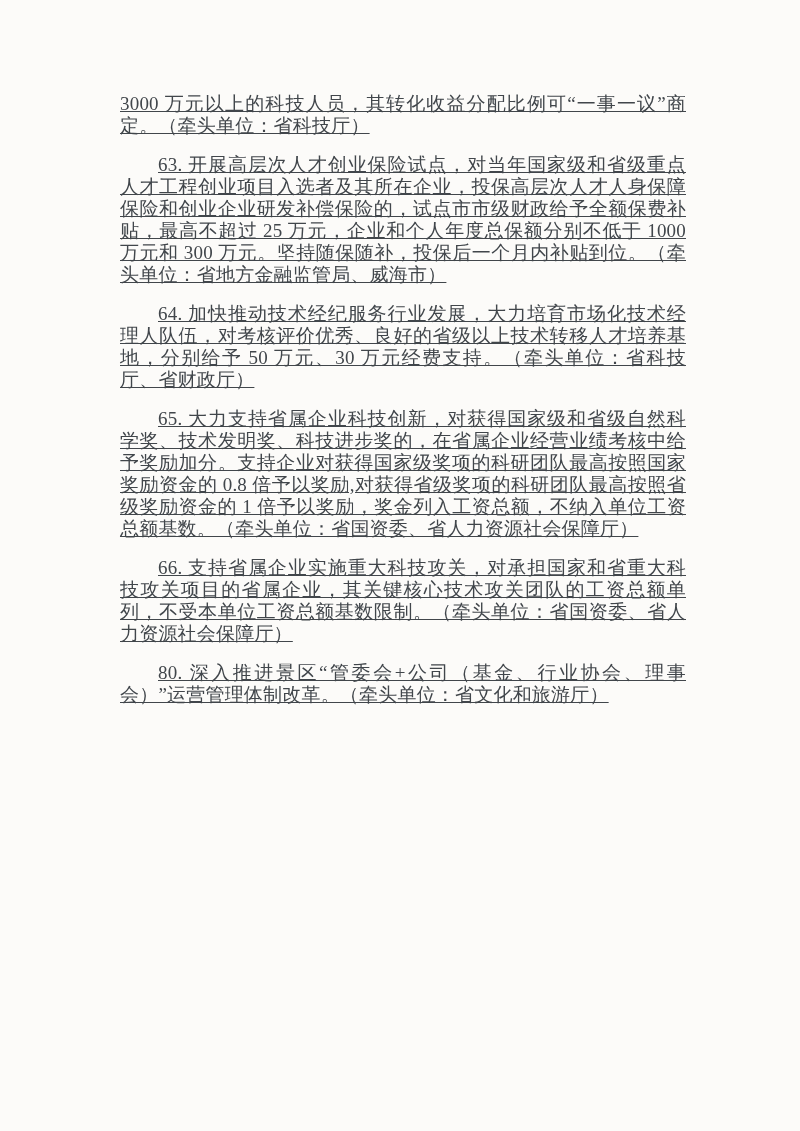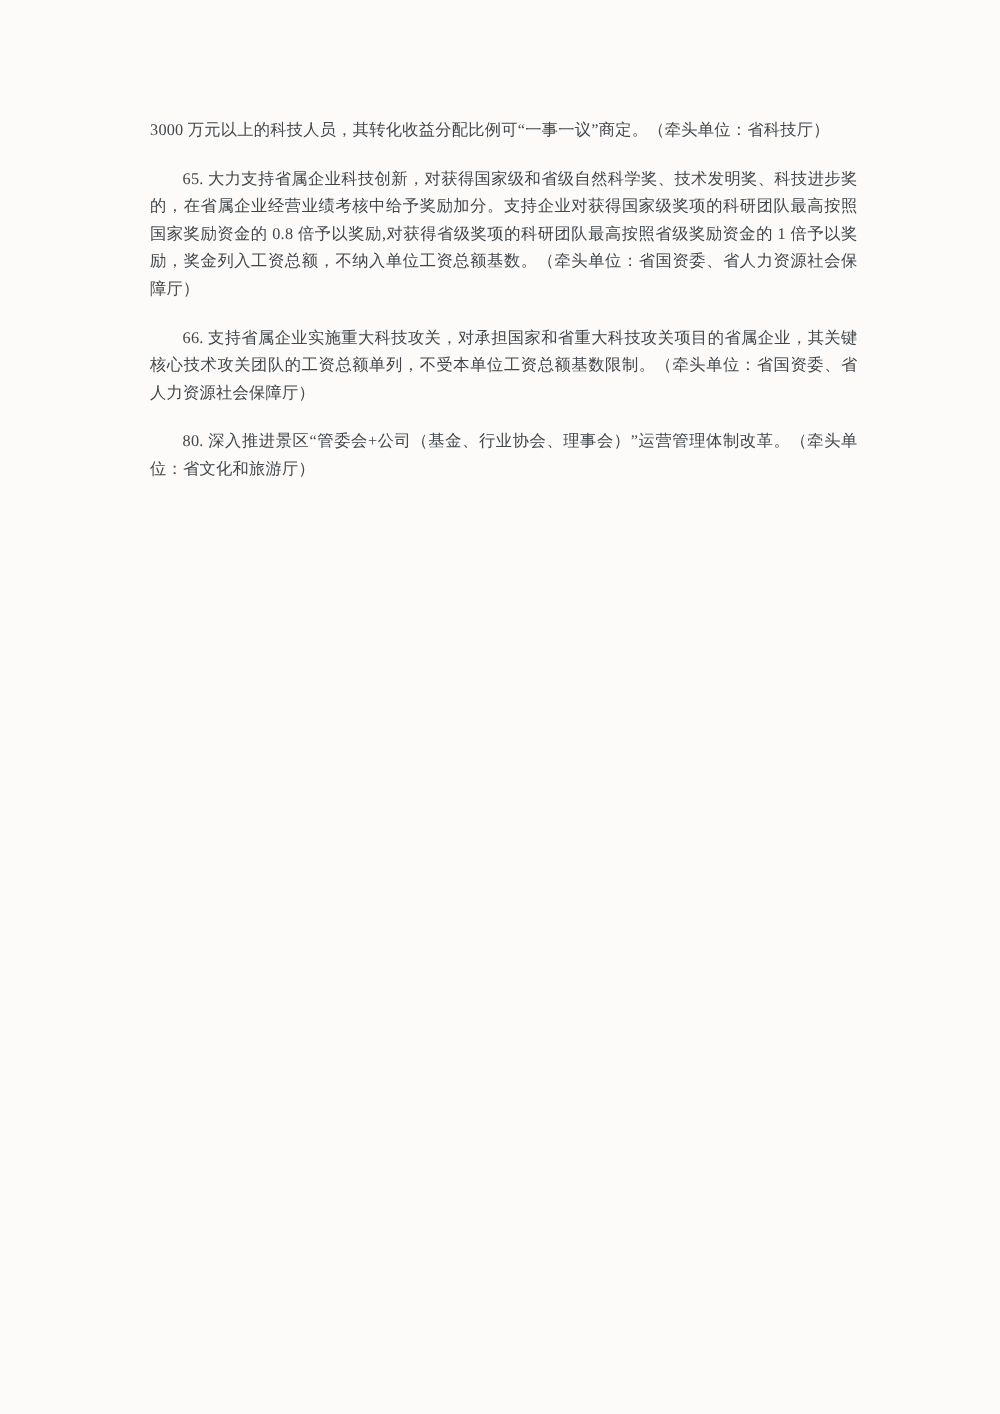--- a/index.html
+++ b/index.html
@@ -27,37 +27,40 @@
   }
   .content{
     position:absolute;
     top:93px;
     left:120px;
     right:114px;
     bottom:0;
   }
   .para{
     margin:0 0 17px 0;
-    font-size:13px;
+    font-size:19px;
     line-height:22px;
     letter-spacing:0.2px;
     color:var(--ink);
     text-align:justify;
     word-break:break-all;
+    text-decoration:underline;
   }
   .para.indent{
     text-indent:2em;
   }
   .para:last-child{
     margin-bottom:0;
   }
 </style>
 </head>
 <body>
 
 <div class="page">
   <div class="content">
     <p class="para">3000 万元以上的科技人员，其转化收益分配比例可“一事一议”商定。（牵头单位：省科技厅）</p>
+    <p class="para indent">63. 开展高层次人才创业保险试点，对当年国家级和省级重点人才工程创业项目入选者及其所在企业，投保高层次人才人身保障保险和创业企业研发补偿保险的，试点市市级财政给予全额保费补贴，最高不超过 25 万元，企业和个人年度总保额分别不低于 1000 万元和 300 万元。坚持随保随补，投保后一个月内补贴到位。（牵头单位：省地方金融监管局、威海市）</p>
+    <p class="para indent">64. 加快推动技术经纪服务行业发展，大力培育市场化技术经理人队伍，对考核评价优秀、良好的省级以上技术转移人才培养基地，分别给予 50 万元、30 万元经费支持。（牵头单位：省科技厅、省财政厅）</p>
     <p class="para indent">65. 大力支持省属企业科技创新，对获得国家级和省级自然科学奖、技术发明奖、科技进步奖的，在省属企业经营业绩考核中给予奖励加分。支持企业对获得国家级奖项的科研团队最高按照国家奖励资金的 0.8 倍予以奖励,对获得省级奖项的科研团队最高按照省级奖励资金的 1 倍予以奖励，奖金列入工资总额，不纳入单位工资总额基数。（牵头单位：省国资委、省人力资源社会保障厅）</p>
     <p class="para indent">66. 支持省属企业实施重大科技攻关，对承担国家和省重大科技攻关项目的省属企业，其关键核心技术攻关团队的工资总额单列，不受本单位工资总额基数限制。（牵头单位：省国资委、省人力资源社会保障厅）</p>
     <p class="para indent">80. 深入推进景区“管委会+公司（基金、行业协会、理事会）”运营管理体制改革。（牵头单位：省文化和旅游厅）</p>
   </div>
 </div>
 
 </body></html>

